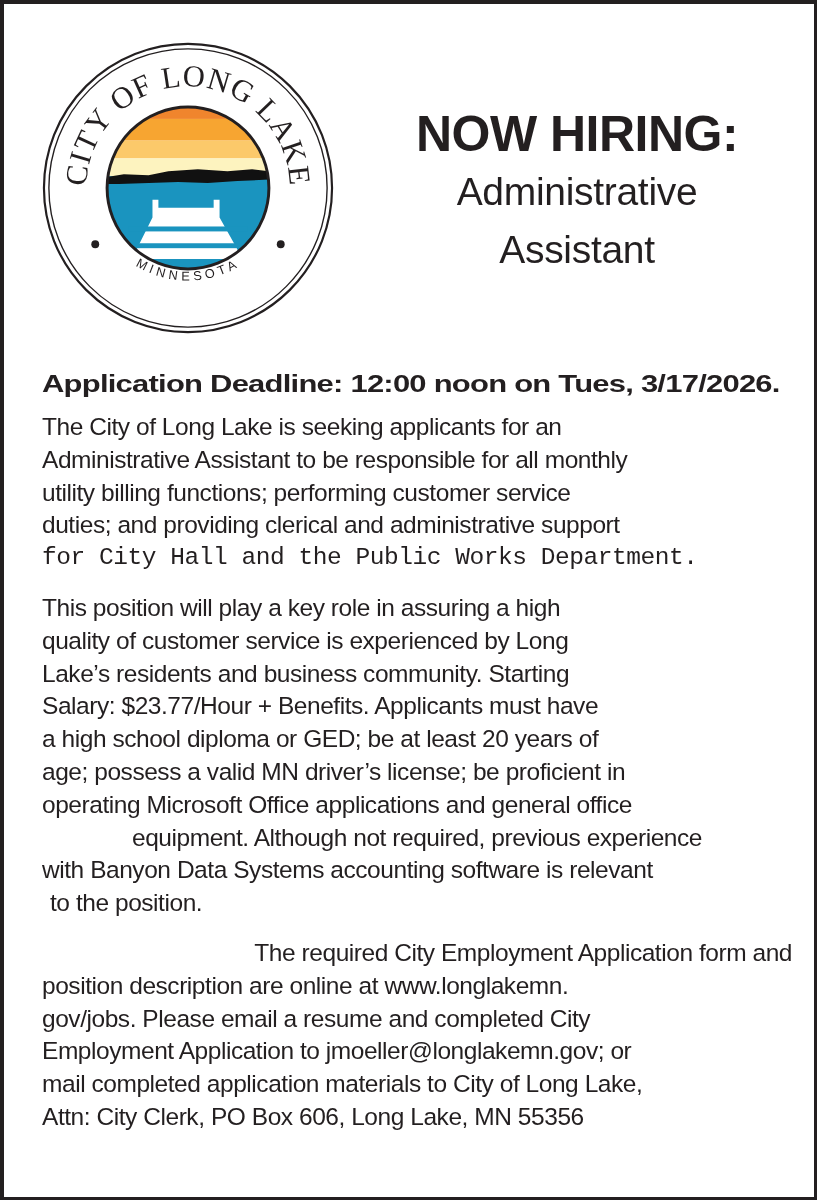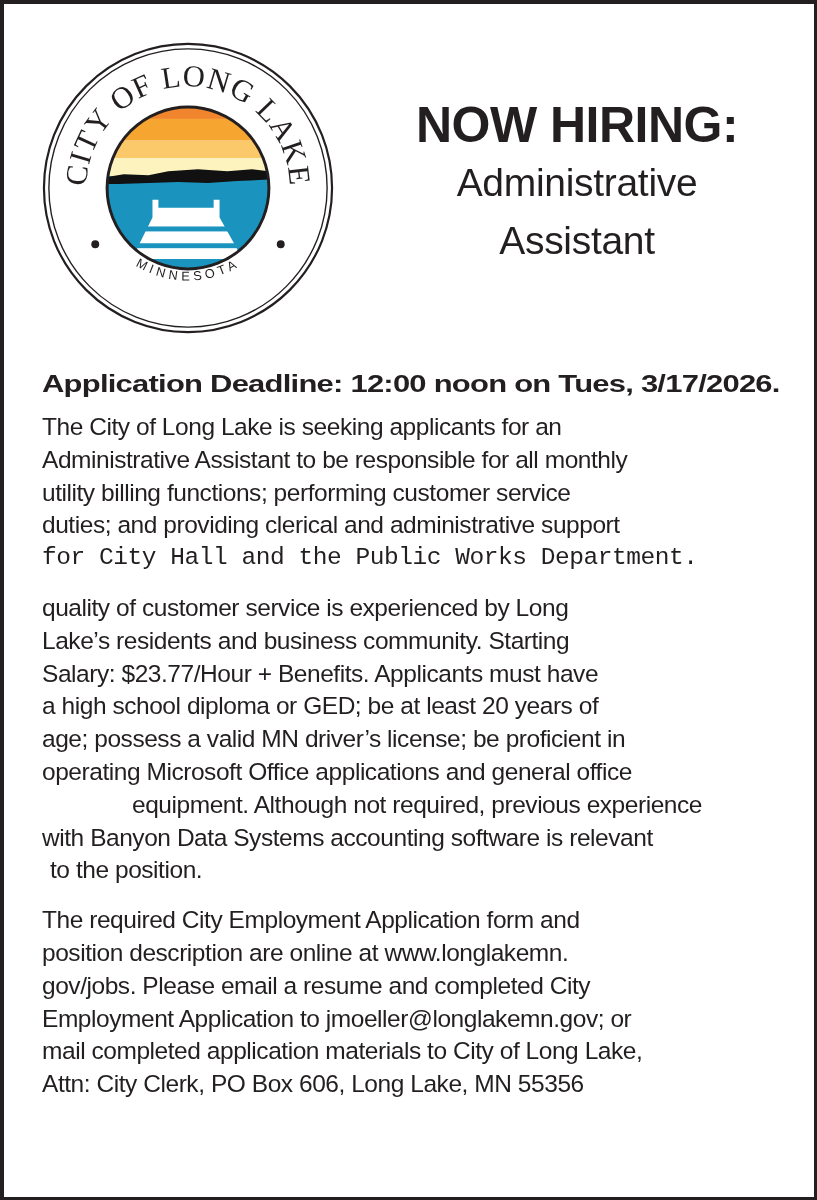--- a/index.html
+++ b/index.html
@@ -16,21 +16,21 @@
     color: #231f20;
     font-family: "Liberation Sans", sans-serif;
   }
   .logo {
     position: absolute;
     left: 36px; top: 36px;
     width: 296px; height: 296px;
   }
   .headline {
     position: absolute;
-    left: 360px; top: 92px;
+    left: 360px; top: 101px;
     width: 426px;
     text-align: center;
   }
   .headline .h1 {
     font-weight: bold;
     font-size: 50px;
     line-height: 58px;
     letter-spacing: -0.5px;
   }
   .headline .h2 {
@@ -115,33 +115,34 @@
 
     <div class="para">
       <span class="ln" style="display: block;">The City of Long Lake is seeking applicants for an</span>
       <span class="ln" style="display: block;">Administrative Assistant to be responsible for all monthly</span>
       <span class="ln" style="display: block;">utility billing functions; performing customer service</span>
       <span class="ln" style="display: block;">duties; and providing clerical and administrative support</span>
       <span class="ln" style="display: block; font-family: Liberation Mono, monospace;">for City Hall and the Public Works Department.</span>
     </div>
 
     <div class="para">
+      <span class="ln" style="display: block;">This position will play a key role in assuring a high</span>
       <span class="ln" style="display: block;">quality of customer service is experienced by Long</span>
       <span class="ln" style="display: block;">Lake’s residents and business community. Starting</span>
       <span class="ln" style="display: block;">Salary: $23.77/Hour + Benefits. Applicants must have</span>
       <span class="ln" style="display: block;">a high school diploma or GED; be at least 20 years of</span>
       <span class="ln" style="display: block;">age; possess a valid MN driver’s license; be proficient in</span>
       <span class="ln" style="display: block;">operating Microsoft Office applications and general office</span>
       <span class="ln" style="display: block; text-align: center;">equipment. Although not required, previous experience</span>
       <span class="ln" style="display: block;">with Banyon Data Systems accounting software is relevant</span>
       <span class="ln" style="display: block; margin-left: 8px;">to the position.</span>
     </div>
 
     <div class="para">
-      <span class="ln" style="display: block;">The required City Employment Application form and</span>
+      <span class="ln" style="display: block; text-align: right;">The required City Employment Application form and</span>
       <span class="ln" style="display: block;">position description are online at www.longlakemn.</span>
       <span class="ln" style="display: block;">gov/jobs. Please email a resume and completed City</span>
       <span class="ln" style="display: block;">Employment Application to jmoeller@longlakemn.gov; or</span>
       <span class="ln" style="display: block;">mail completed application materials to City of Long Lake,</span>
       <span class="ln" style="display: block;">Attn: City Clerk, PO Box 606, Long Lake, MN 55356</span>
     </div>
   </div>
 </div>
 
 </body></html>

